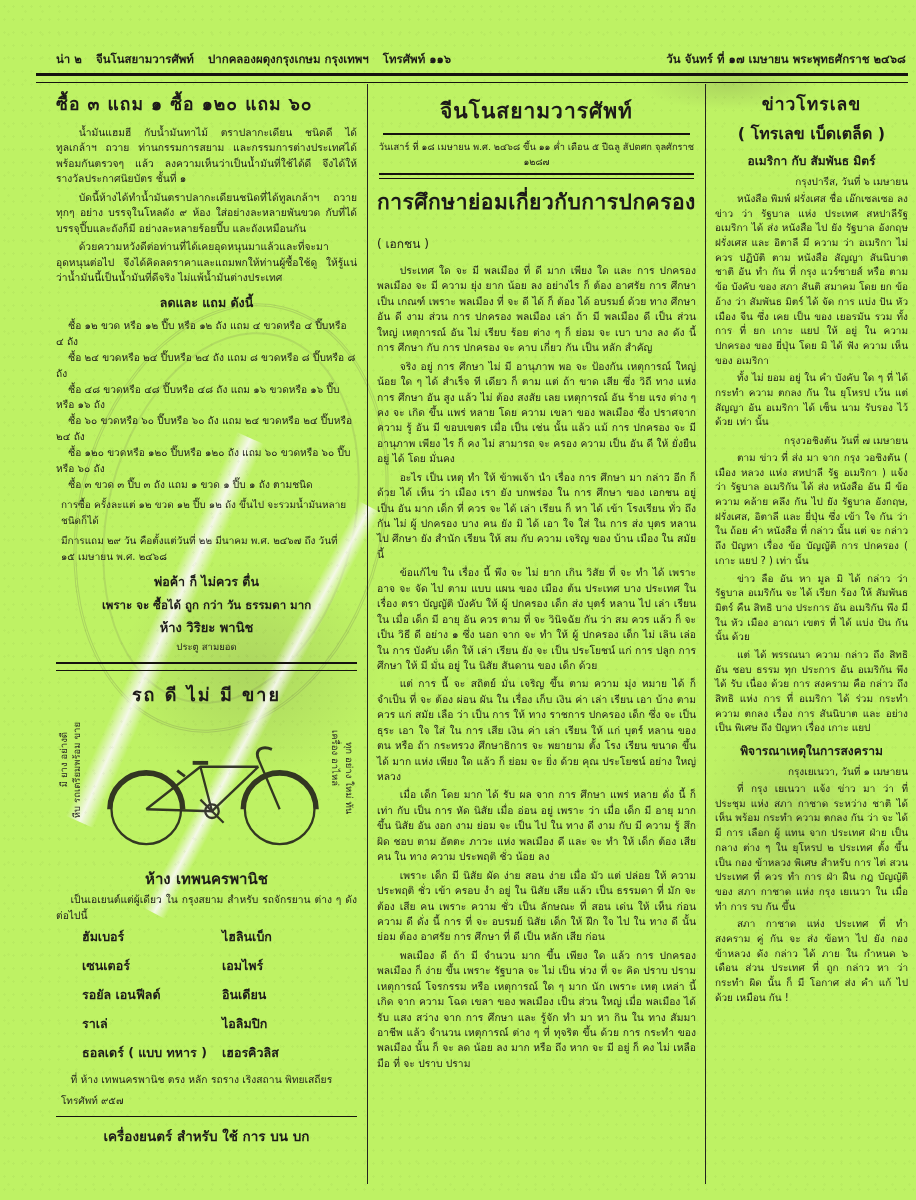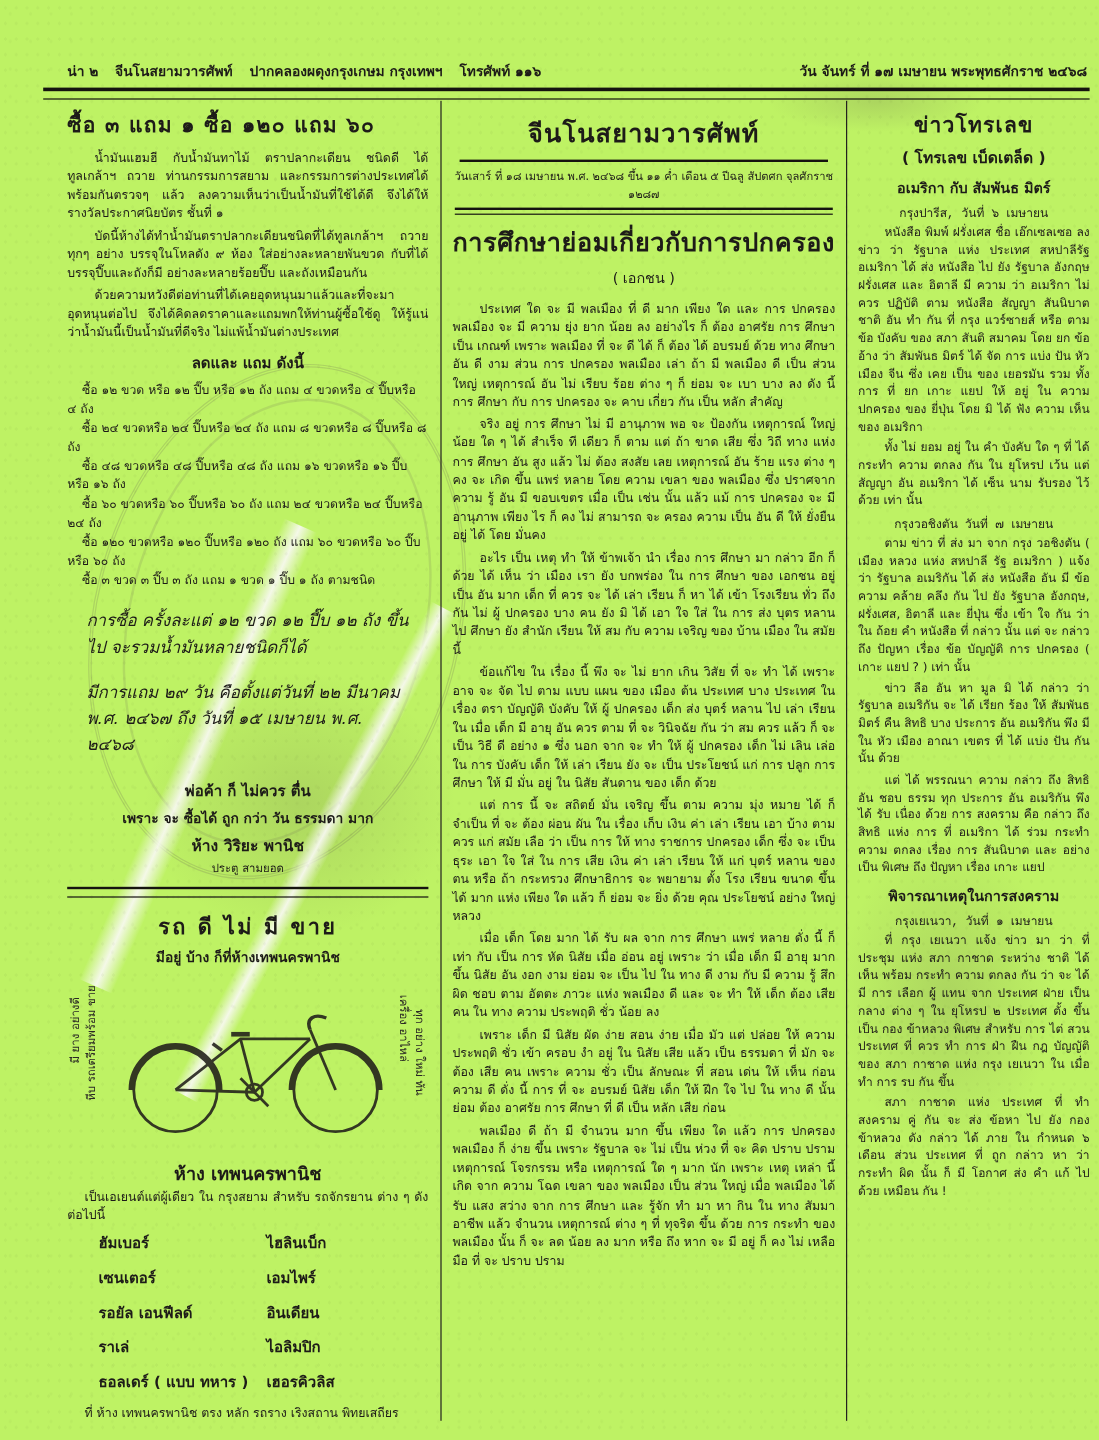--- a/index.html
+++ b/index.html
@@ -34,21 +34,21 @@
   .col-right{flex:1;padding:4px 0 0 9px;}
 
   p,.para{font-size:10.3px;line-height:1.5;text-align:justify;text-indent:2.2em;margin:0 0 3px;}
   .col-right p{font-size:10px;line-height:1.47;}
   h1,h2,h3,h4{margin:0;font-weight:bold;}
 
   
   .ad1-head{font-size:17.5px;text-align:left;letter-spacing:1px;margin:2px 0 7px;}
   .sub-head{font-size:12.5px;text-align:center;font-weight:bold;margin:8px 0 5px;}
   .offer{font-size:10.2px;line-height:1.55;text-indent:1.2em;margin:0;}
-  .note{font-size:14px;line-height:1.55;text-indent:0;margin:16px;font-style:italic;}
+  .note{font-size:10px;line-height:1.55;text-indent:0;margin:5px;}
   .slogan{font-size:12.5px;font-weight:bold;text-align:center;margin:8px 0 2px;}
   .reason{font-size:11.5px;font-weight:bold;text-align:center;margin:4px 0 2px;}
   .store{font-size:13px;font-weight:bold;text-align:center;margin:3px 0 1px;}
   .small-center{font-size:9.5px;text-align:center;margin:0 0 6px;}
   .div-double{height:6px;border-top:2.5px solid #15130f;border-bottom:1px solid #15130f;margin:8px 0 9px;}
   .div-single{border-top:1.5px solid #15130f;margin:8px 0 8px;}
 
   .bike-head{font-size:18px;text-align:center;letter-spacing:2px;margin:0 0 3px;}
   .bike-sub{font-size:11.5px;font-weight:bold;text-align:center;margin:0 0 4px;}
   .bike-fig{position:relative;height:152px;margin:2px 0 2px;}
@@ -61,27 +61,27 @@
   .brand-row .b1{width:140px;font-size:12.5px;font-weight:bold;}
   .brand-row .b2{font-size:12.5px;font-weight:bold;}
   .engine-head{font-size:13.5px;text-align:center;font-weight:bold;margin:2px 0 6px;}
 
   
   .mast{font-size:21px;text-align:center;letter-spacing:1px;padding:10px 0 6px;}
   .mast-rule{border-top:2.5px solid #15130f;margin:0 6px;}
   .dateline-mid{font-size:9.3px;text-align:center;margin:4px 0;}
   .mast-rule2{border-top:2px solid #15130f;border-bottom:1px solid #15130f;height:3px;margin:0 2px 6px;}
   .art-head{font-size:21px;text-align:left;letter-spacing:.5px;margin:4px 0 4px;}
-  .art-sub{font-size:12px;text-align:center;margin:4px 0 10px;}
+  .art-sub{font-size:12px;margin:16px 0 10px;}
 
   
   .tele-head{font-size:17.5px;text-align:center;letter-spacing:1px;margin:2px 0 3px;}
-  .tele-sub{font-size:13px;text-align:center;font-weight:bold;margin:0 0 4px;}
+  .tele-sub{font-size:16px;text-align:center;font-weight:bold;margin:0 0 4px;}
   .sec-head{font-size:12px;text-align:center;font-weight:bold;margin:5px 0 4px;}
-  .dl{font-size:10px;text-align:center;margin:3px 0 3px;font-family:Liberation Mono, monospace;}
+  .dl{font-size:10px;text-align:right;margin:3px 0 3px;}
 </style>
 </head>
 <body>
 
 <div class="page">
 
   <div class="stamp"></div>
   <div class="smudge" style="left:640px;top:60px;width:180px;height:50px;"></div>
   <div class="smudge" style="left:120px;top:560px;width:260px;height:220px;"></div>
   <div class="smudge" style="left:700px;top:700px;width:180px;height:260px;"></div>
@@ -115,21 +115,20 @@
       <div class="note">การซื้อ ครั้งละแต่ ๑๒ ขวด ๑๒ ปี๊บ ๑๒ ถัง ขึ้นไป จะรวมน้ำมันหลายชนิดก็ได้</div>
       <div class="note">มีการแถม ๒๙ วัน คือตั้งแต่วันที่ ๒๒ มีนาคม พ.ศ. ๒๔๖๗ ถึง วันที่ ๑๕ เมษายน พ.ศ. ๒๔๖๘</div>
       <div class="slogan">พ่อค้า ก็ ไม่ควร ตื่น</div>
       <div class="reason">เพราะ จะ ซื้อได้ ถูก กว่า วัน ธรรมดา มาก</div>
       <div class="store">ห้าง วิริยะ พานิช</div>
       <div class="small-center">ประตู สามยอด</div>
 
       <div class="div-double"></div>
 
       <h2 class="bike-head">รถ ดี ไม่ มี ขาย</h2>
-      <div class="bike-sub">มีอยู่ บ้าง ก็ที่ห้างเทพนครพานิช</div>
 
       <div class="bike-fig">
         <span class="vcap" style="left:0;top:20px;">มี ยาง อย่างดี</span>
         <span class="vcap" style="left:13px;top:10px;">หีบ รถเตรียมพร้อม ขาย</span>
         <span class="vcap r" style="right:14px;top:18px;">เครื่อง อาไหล่</span>
         <span class="vcap r" style="right:0;top:30px;">ทุก อย่าง ใหม่ ทัน</span>
         <svg width="232" height="140" viewBox="0 0 240 140">
           <g fill="none" stroke="#201e1a" stroke-width="2.4" opacity="0.88">
             <circle cx="52" cy="92" r="36"></circle>
             <circle cx="190" cy="92" r="36"></circle>

